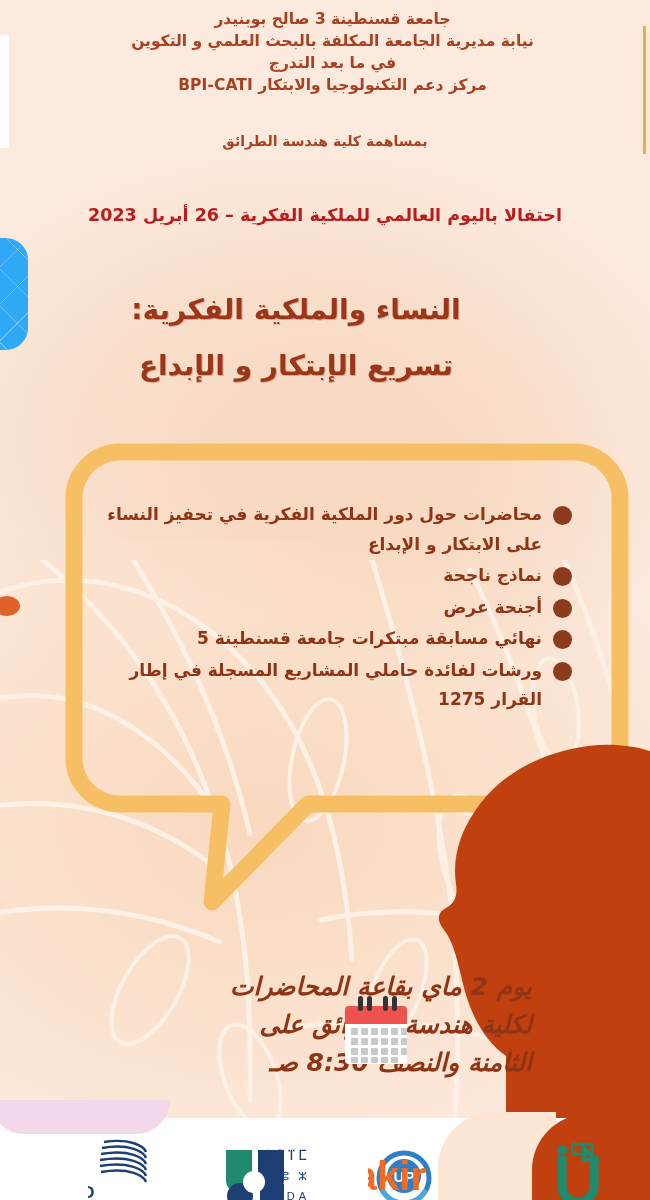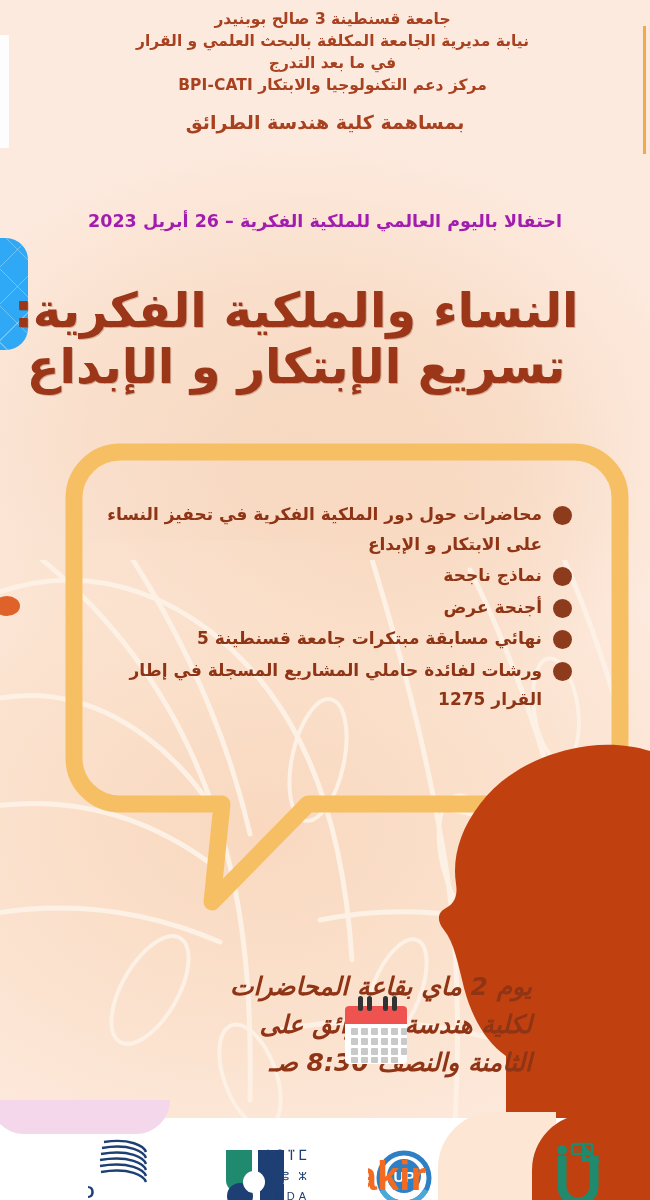--- a/index.html
+++ b/index.html
@@ -91,39 +91,39 @@
     text-align: center;
     color: #a8411f;
     font-weight: bold;
     font-size: 15.5px;
     line-height: 22px;
     letter-spacing: .1px;
   }
   .header .org-line { display: block; white-space: nowrap; padding-left: 15px; }
   .header .contrib {
     display: block;
-    margin-top: 15px;
-    font-size: 19px;
+    margin-top: 34px;
+    font-size: 14px;
   }
 
   
   .occasion {
-    position: absolute; left: 0; top: 211px; width: 650px;
+    position: absolute; left: 0; top: 205px; width: 650px;
     text-align: center;
-    color: #a21caf;
+    color: #b91c1c;
     font-weight: bold;
     font-size: 17.5px;
     white-space: nowrap;
   }
   .title {
     position: absolute; left: 0; top: 282px; width: 592px;
     text-align: center;
     color: #9c3618;
     font-weight: bold;
-    font-size: 48px;
+    font-size: 28px;
     line-height: 56px;
     letter-spacing: .5px;
     text-shadow: 1px 1px 0 rgba(120,40,16,.28);
   }
   .title .t-line { display: block; white-space: nowrap; }
 
   
   .agenda {
     position: absolute; right: 78px; top: 500px;
     width: 496px;
@@ -251,21 +251,21 @@
 
   <svg class="silhouette" viewBox="0 0 246 400" preserveAspectRatio="none">
     <path d="M82,400 L82,330 C62,316 48,292 40,262 C34,238 30,216 20,204
              C12,194 14,186 22,182 C30,178 34,170 32,158
              C28,132 36,104 56,78 C80,46 120,26 164,20
              C196,16 226,22 246,34 L246,400 Z" fill="#c0400f"></path>
   </svg>
 
   <div class="header">
     <span class="org-line">جامعة قسنطينة 3 صالح بوبنيدر</span>
-    <span class="org-line">نيابة مديرية الجامعة المكلفة بالبحث العلمي و القرار</span>
+    <span class="org-line">نيابة مديرية الجامعة المكلفة بالبحث العلمي و التكوين</span>
     <span class="org-line">في ما بعد التدرج</span>
     <span class="org-line">مركز دعم التكنولوجيا والابتكار BPI-CATI</span>
     <span class="contrib">بمساهمة كلية هندسة الطرائق</span>
   </div>
 
   <div class="occasion">احتفالا باليوم العالمي للملكية الفكرية – 26 أبريل 2023</div>
 
   <div class="title">
     <span class="t-line">النساء والملكية الفكرية:</span>
     <span class="t-line">تسريع الإبتكار و الإبداع</span>

